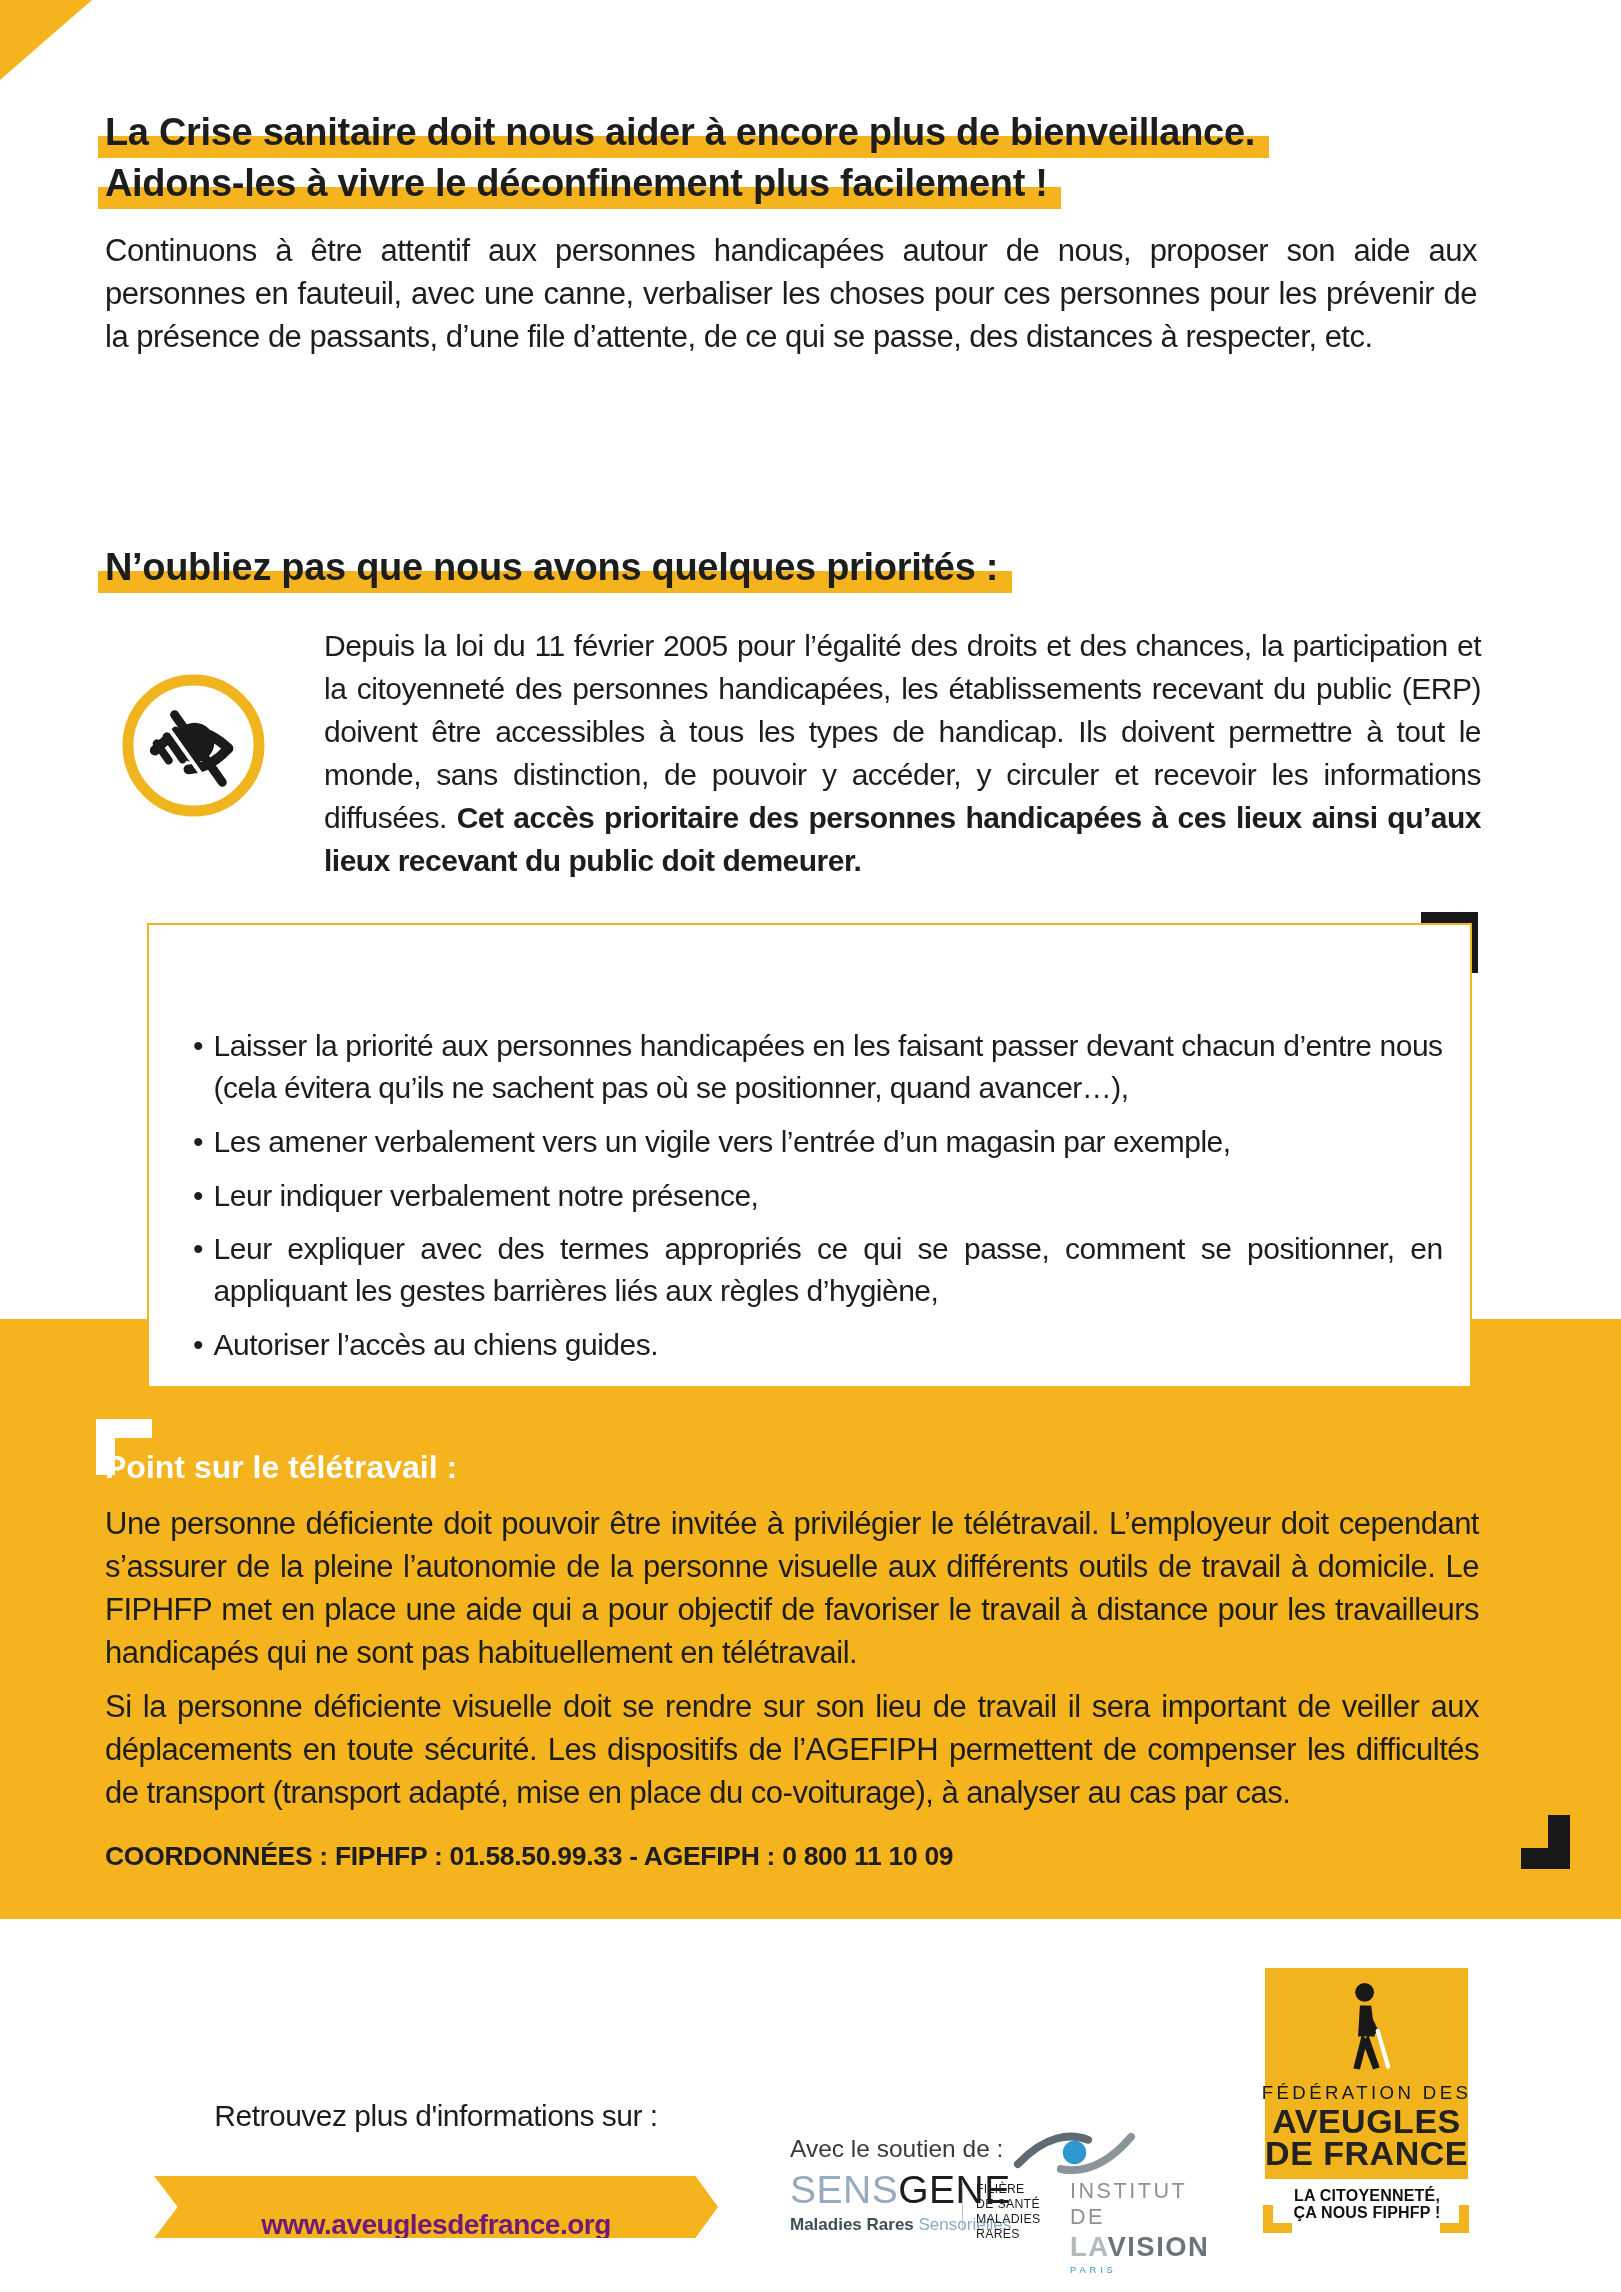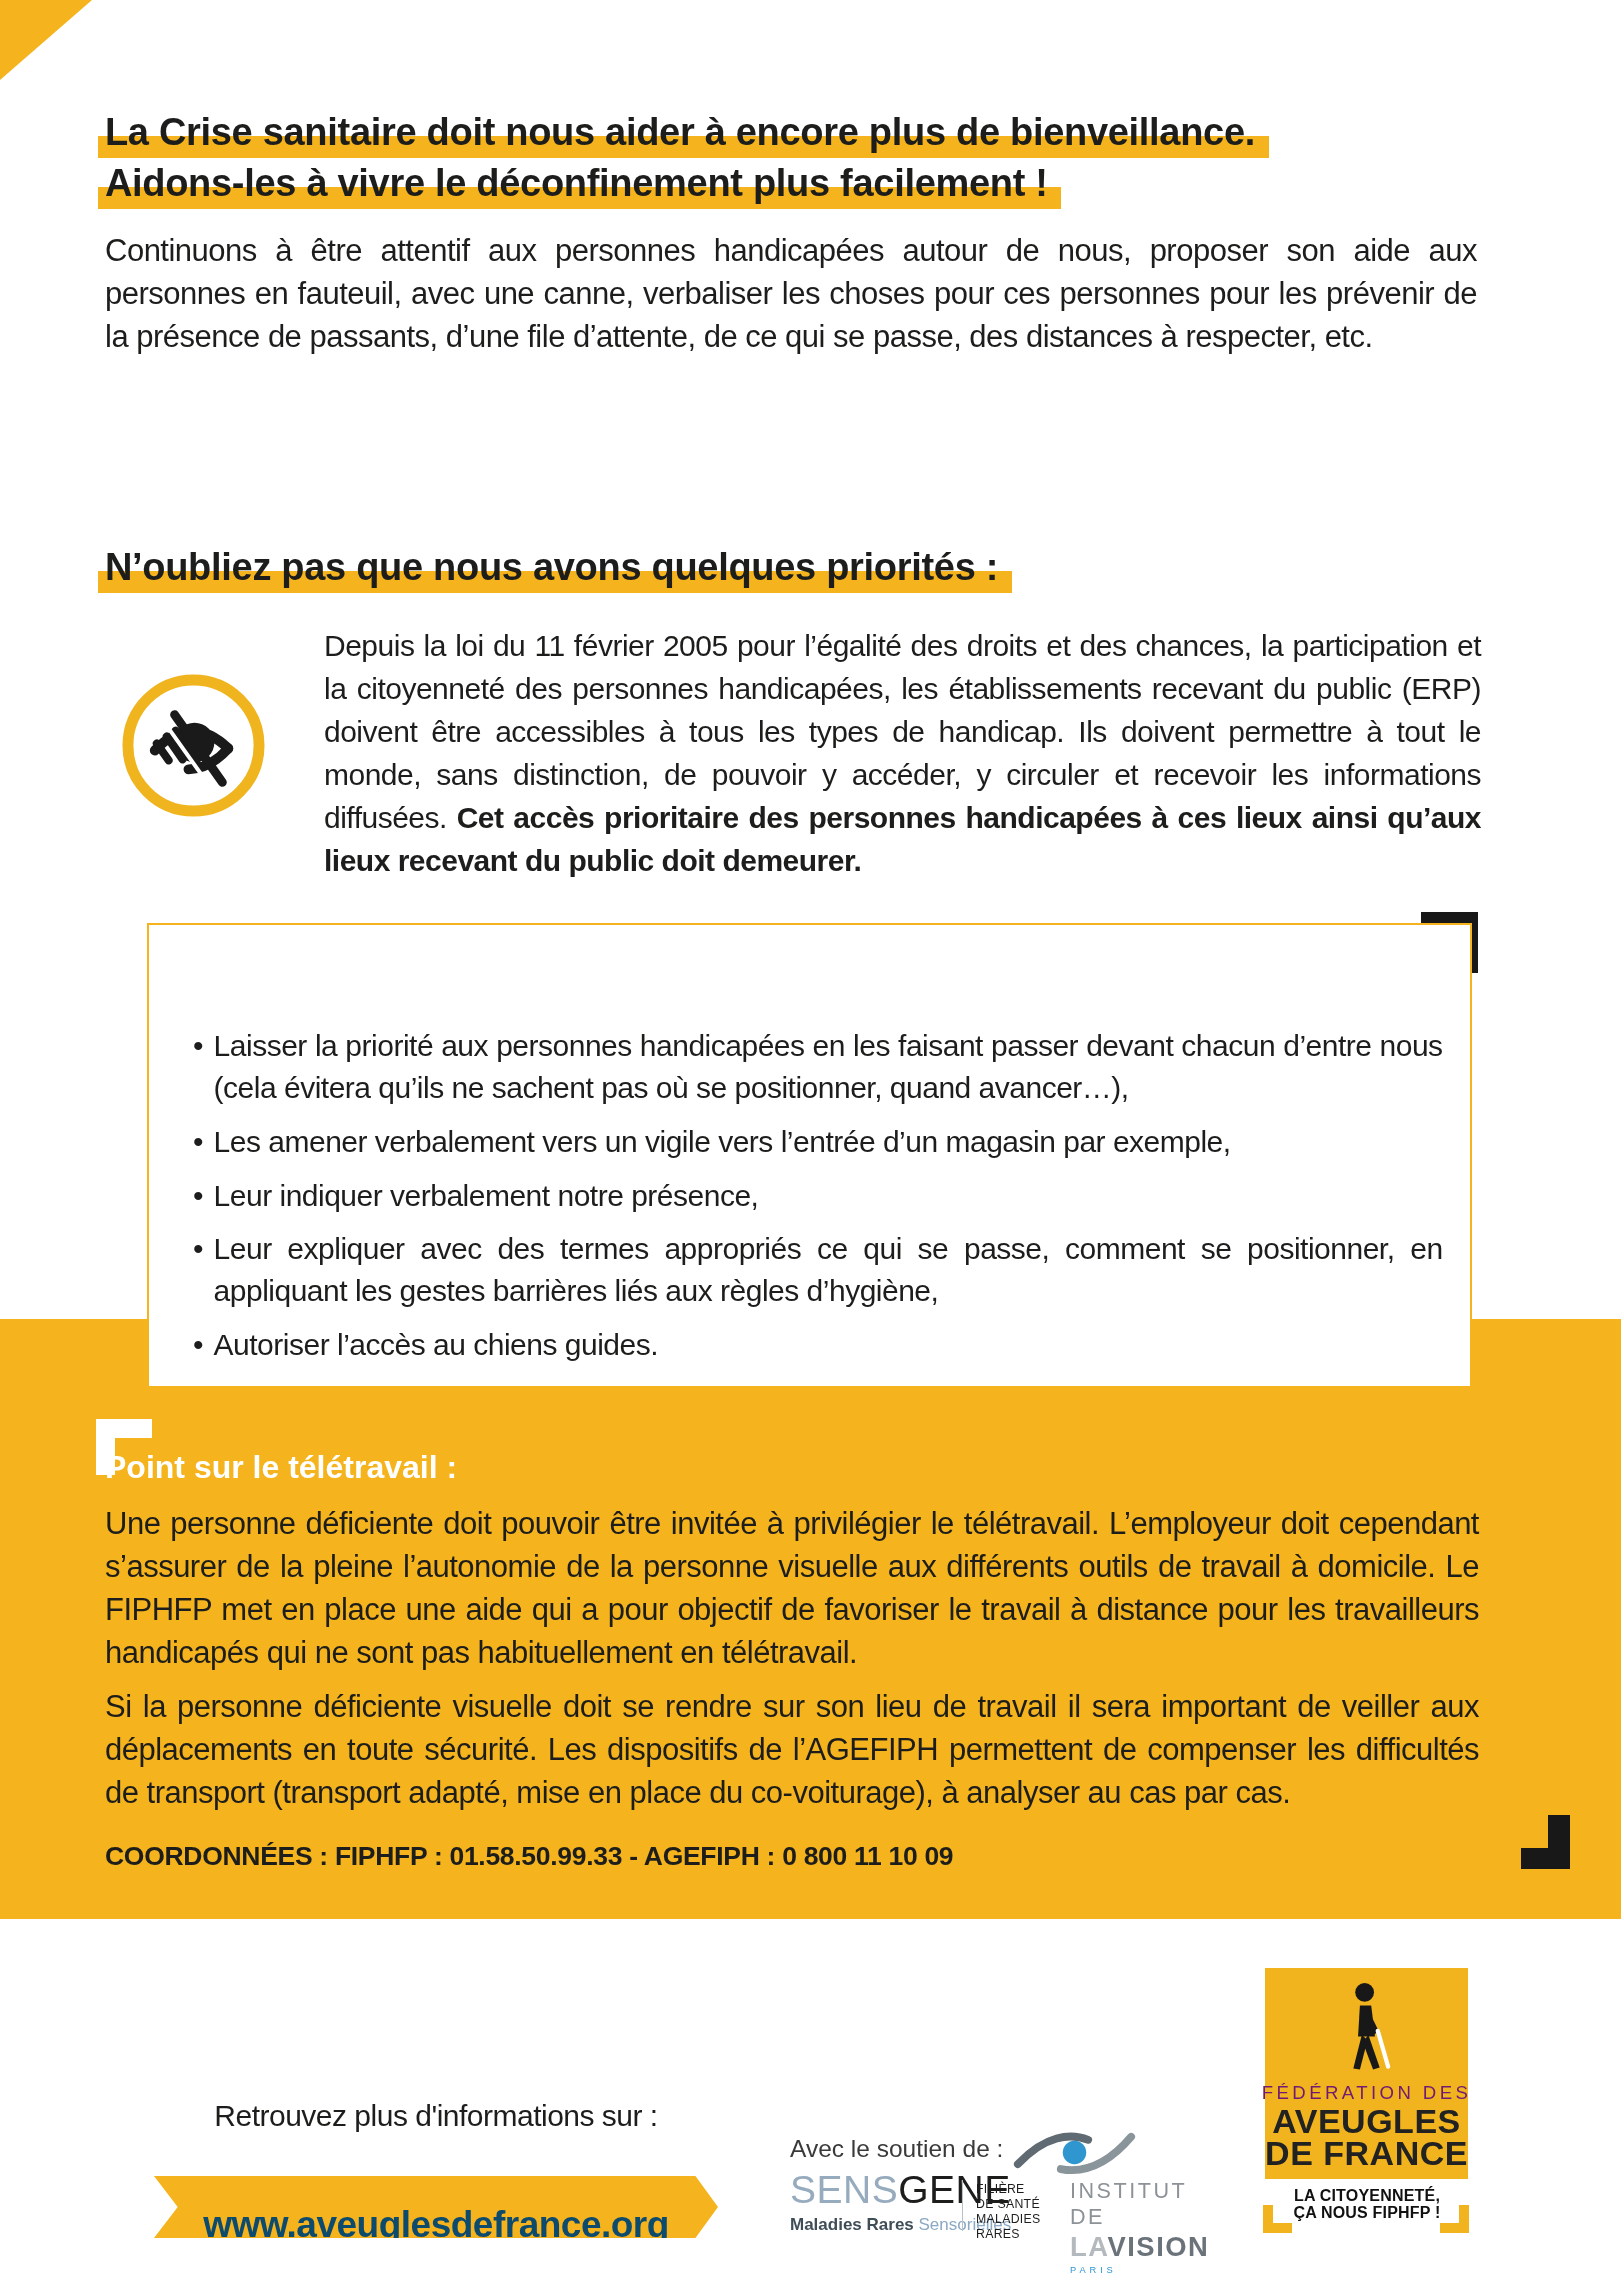--- a/index.html
+++ b/index.html
@@ -57,21 +57,21 @@
   .tele-paras{position:absolute;left:105px;top:1502px;width:1374px;}
   .tele-paras p{margin:0 0 10.8px 0;}
   .coordonnees{position:absolute;left:105px;top:1841px;font-weight:bold;font-size:26.5px;letter-spacing:-0.3px;}
 
   
   .info-label{position:absolute;left:154px;top:2099px;width:564px;text-align:center;
               font-size:30px;letter-spacing:-0.5px;color:#1d1d1b;}
   .ribbon{position:absolute;left:154px;top:2176px;width:564px;height:62px;background:#F5B41D;
           clip-path:polygon(0 0,96% 0,100% 50%,96% 100%,0 100%,4.2% 50%);
           display:flex;align-items:center;justify-content:center;cursor:pointer;}
-  .ribbon span{color:#0c4a6e;font-weight:bold;font-size:37px;letter-spacing:-0.5px;margin-top:36px;}
+  .ribbon span{color:#701a75;font-weight:bold;font-size:28px;letter-spacing:-0.5px;margin-top:36px;}
 
   .soutien-label{position:absolute;left:790px;top:2135px;font-size:24.5px;color:#3a3a3a;}
   .sensgene{position:absolute;left:790px;top:2168px;}
   .sensgene .l1{font-size:39px;letter-spacing:0.5px;}
   .sensgene .sens{color:#96abbd;}
   .sensgene .gene{color:#1d1d1b;}
   .sensgene .l2{font-size:17px;margin-top:2.9px;}
   .sensgene .mr{color:#3f4d57;font-weight:bold;}
   .sensgene .senso{color:#8aa9c4;}
   .vdivider{position:absolute;left:962px;top:2180px;width:1px;height:51px;background:#b9c0c6;}
@@ -81,21 +81,21 @@
   .idv .l1{font-size:21.6px;letter-spacing:2.5px;color:#8d9297;}
   .idv .l2{font-size:27.4px;letter-spacing:1.5px;margin-top:1px;}
   .idv .la{color:#b4b9bd;font-weight:bold;}
   .idv .vision{color:#6b737a;font-weight:bold;}
   .idv .paris{font-size:9.3px;letter-spacing:3.9px;color:#2f96d0;margin-top:2px;}
   .idv-eye{position:absolute;left:1012px;top:2125px;width:125px;height:53px;}
 
   .fed-logo{position:absolute;left:1265px;top:1968px;width:203px;height:211px;background:#F2B41E;
             display:flex;flex-direction:column;align-items:center;}
   .fed-logo .person{margin-top:13.7px;width:61px;height:94px;}
-  .fed1{font-size:18.6px;letter-spacing:3.4px;color:#701a75;margin-top:5.9px;white-space:nowrap;}
+  .fed1{font-size:18.6px;letter-spacing:3.4px;color:#0f172a;margin-top:5.9px;white-space:nowrap;}
   .fed2,.fed3{font-size:34px;font-weight:bold;color:#222222;letter-spacing:0.5px;line-height:28px;margin-top:3.9px;}
   .fed-tagline{position:absolute;left:1256px;top:2187px;width:222px;text-align:center;
                font-weight:bold;color:#111;font-size:16px;line-height:17px;letter-spacing:0.2px;}
 </style>
 </head>
 <body>
 
 <div class="page">
 
   <div class="tri-tl"></div>

